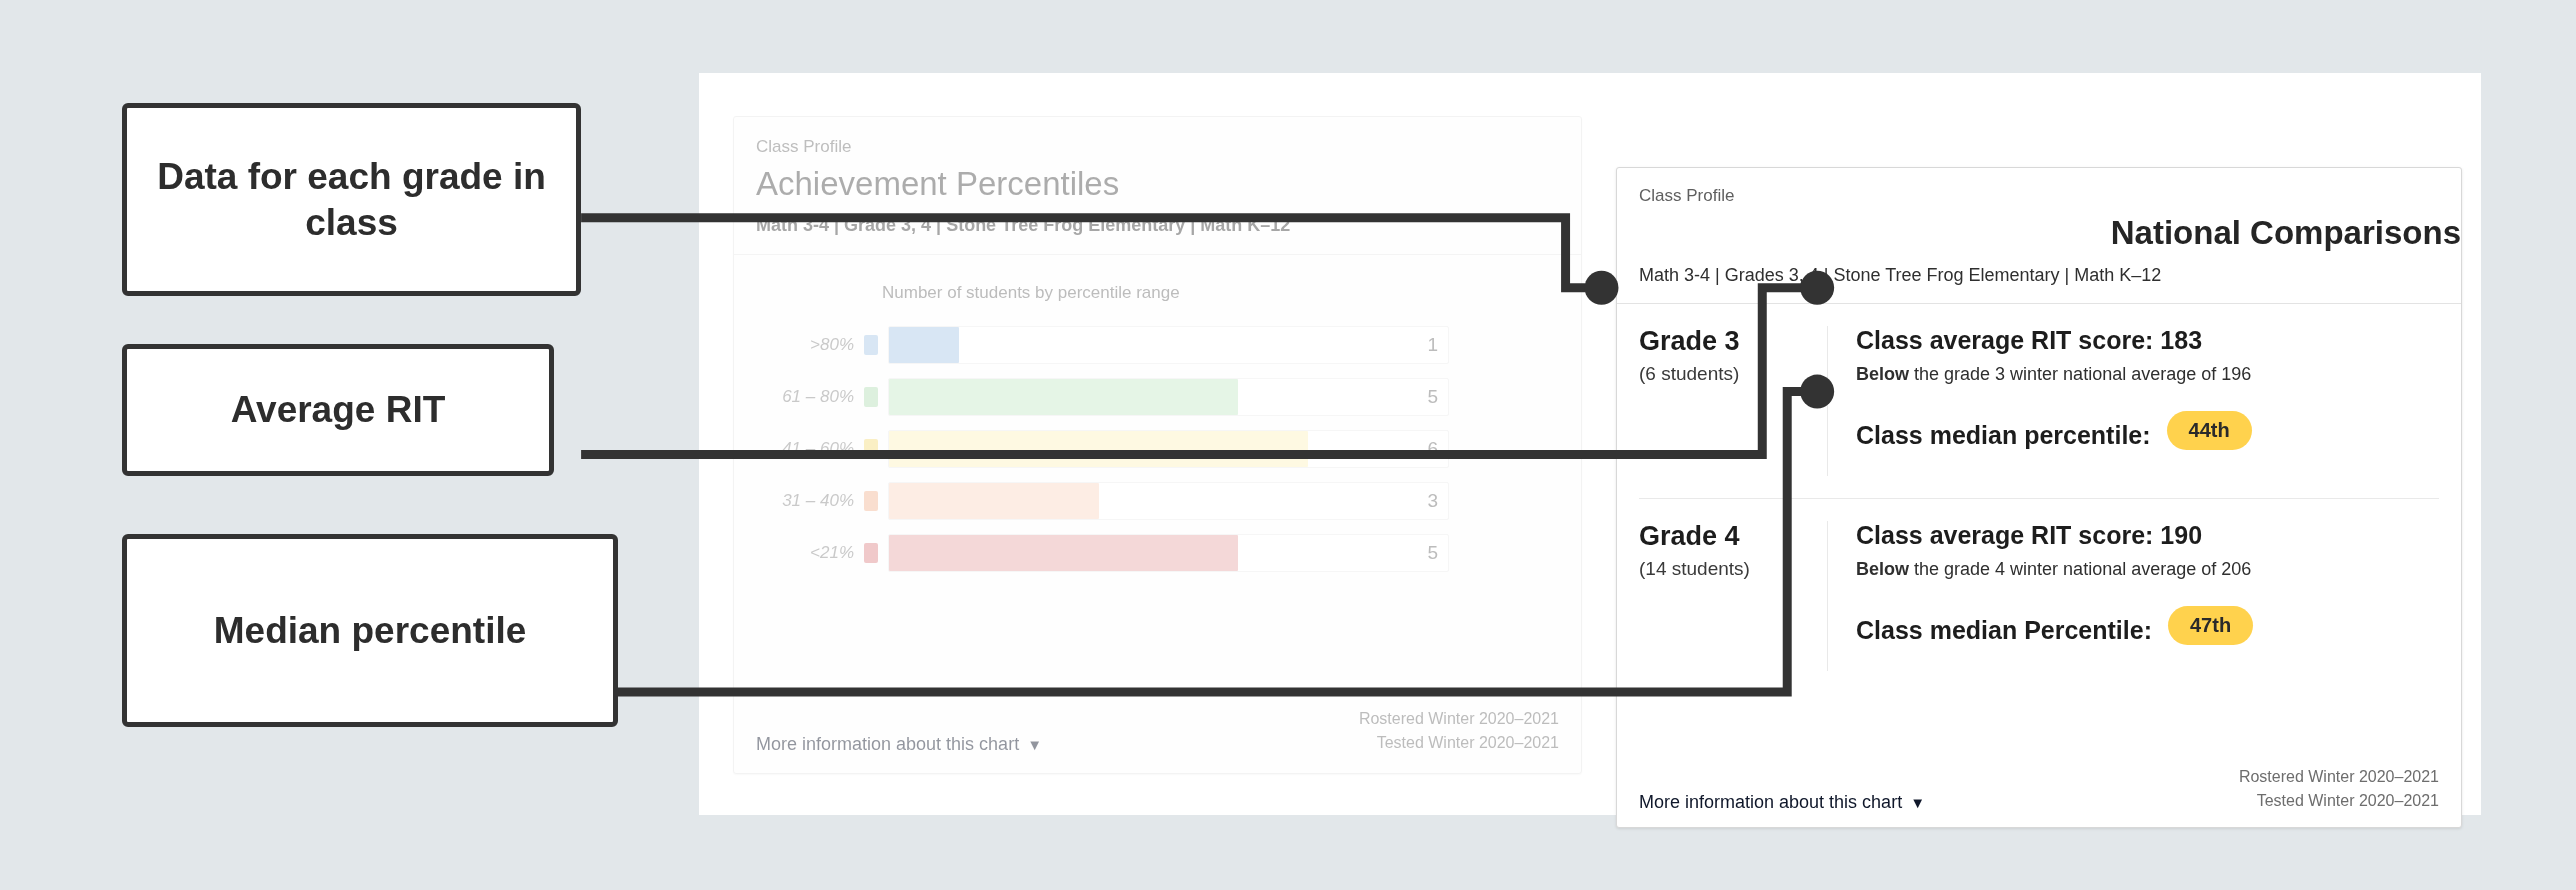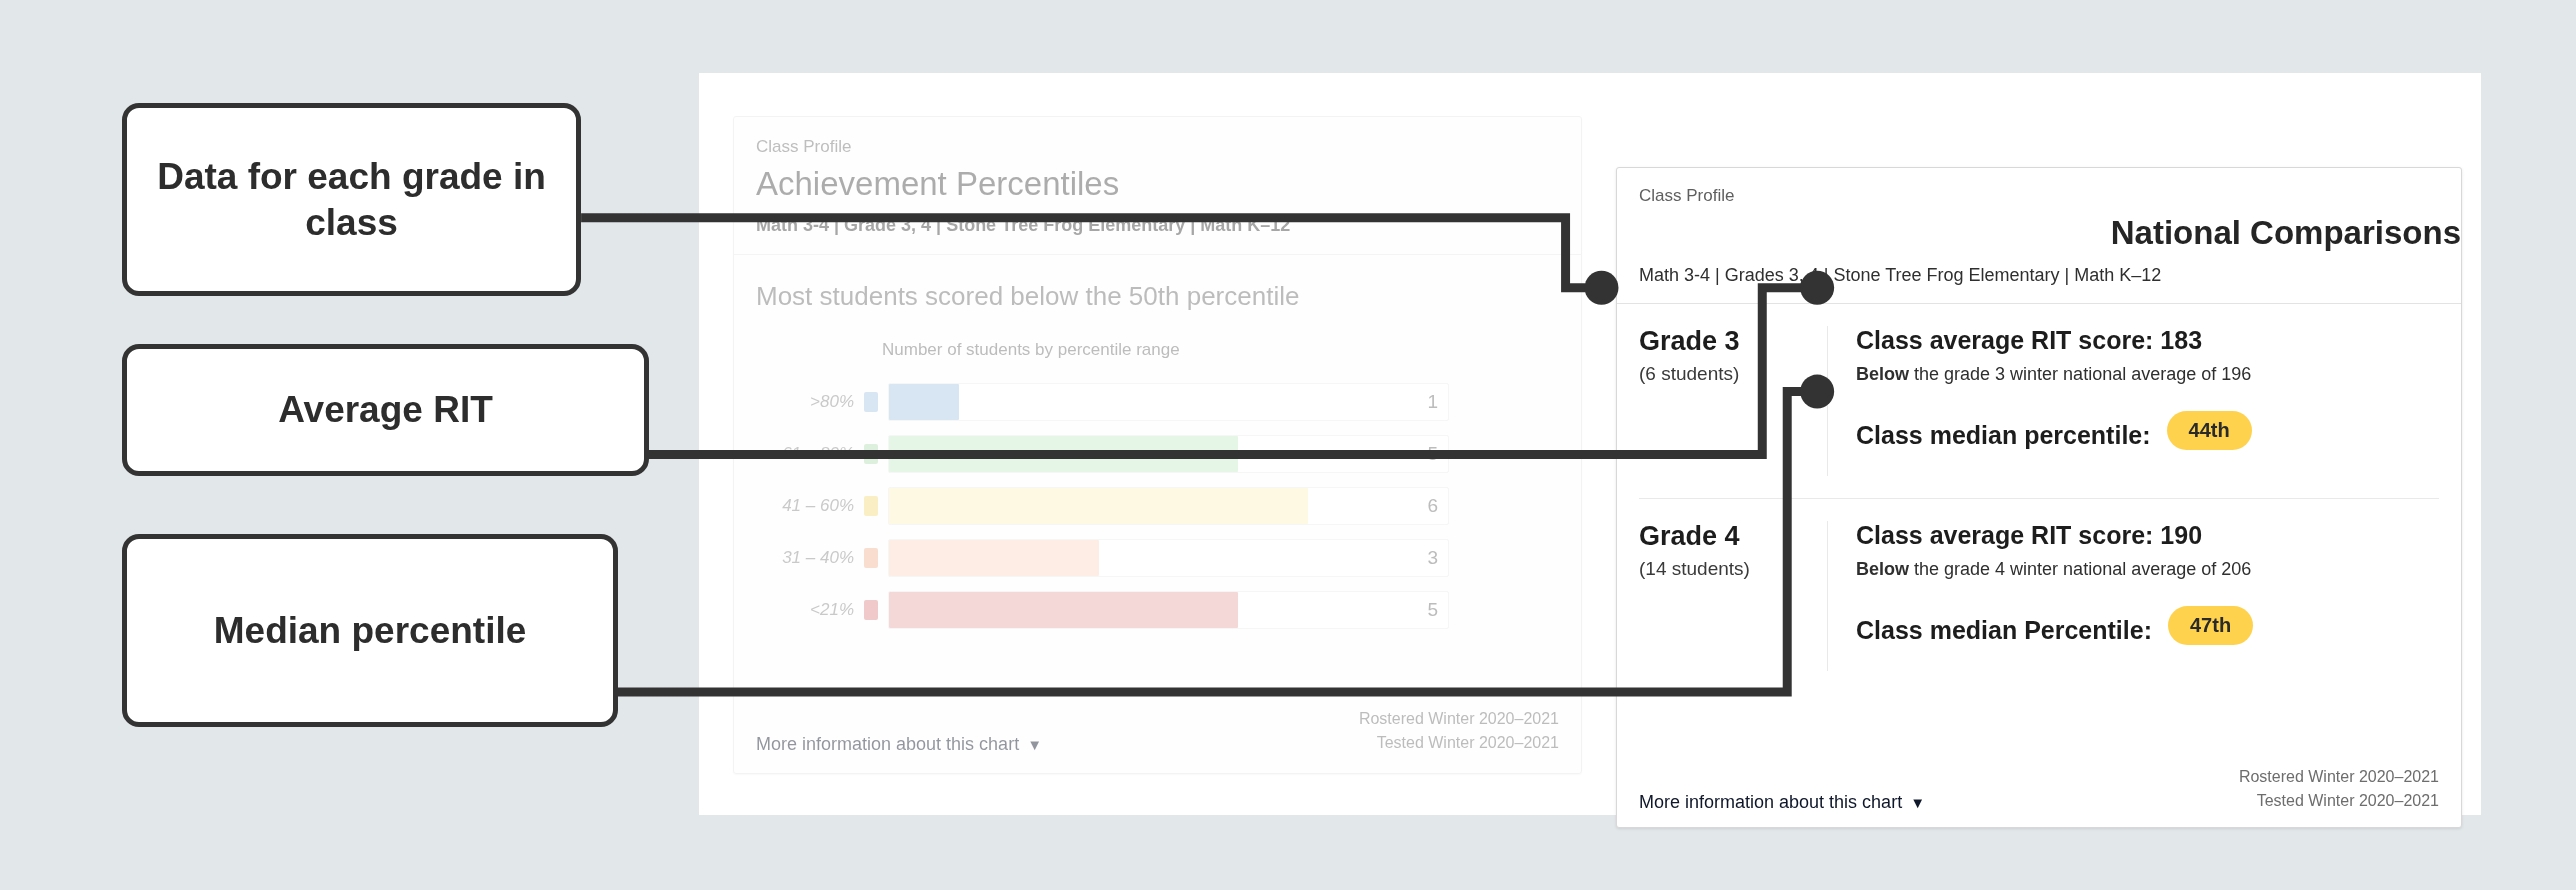--- a/index.html
+++ b/index.html
@@ -123,45 +123,44 @@
     position:absolute;left:0;bottom:14px;width:100%;
     display:flex;justify-content:space-between;align-items:flex-end;
     padding:0 22px;box-sizing:border-box;
   }
 
   
   .callout{
     position:absolute;
     background:#ffffff;
     border:5px solid #333333;
-    border-radius:17px;
+    border-radius:6px;
     display:flex;align-items:center;justify-content:center;
     text-align:center;
     font-size:37px;font-weight:bold;color:#2d2d2d;
     line-height:1.22;
     box-sizing:border-box;
   }
   #callout-1{left:122px;top:103px;width:459px;height:193px;}
-  #callout-2{left:122px;top:344px;width:527px;height:132px;}
+  #callout-2{left:122px;top:344px;width:432px;height:132px;}
   #callout-3{left:122px;top:534px;width:496px;height:193px;}
   
   #connectors{position:absolute;left:0;top:0;width:2576px;height:891px;pointer-events:none;}
 </style>
 </head>
 <body>
 
 <div id="app-panel">
 
   <div id="left-card">
     <div class="card-eyebrow">Class Profile</div>
     <div class="card-title">Achievement Percentiles</div>
     <div class="card-sub">Math 3-4 | Grade 3, 4 | Stone Tree Frog Elementary | Math K–12</div>
     <div class="card-divider"></div>
 
-    <div class="chart-head">Most students scored below the 50th percentile</div>
     <div class="chart-axis-label">Number of students by percentile range</div>
 
     <div class="bar-rows">
 
       <div class="bar-row">
         <div class="bar-cat">&gt;80%</div>
         <div class="bar-swatch" style="background:#a9c9e8"></div>
         <div class="bar-track">
           <div class="bar-fill" style="width:12.5%;background:#a9c9e8"></div>
           <div class="bar-val">1</div>

